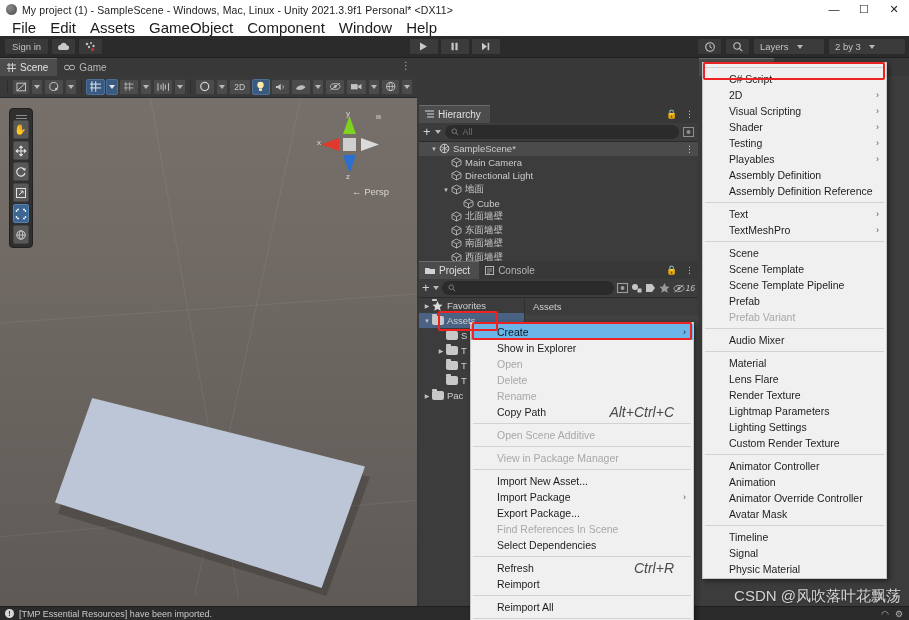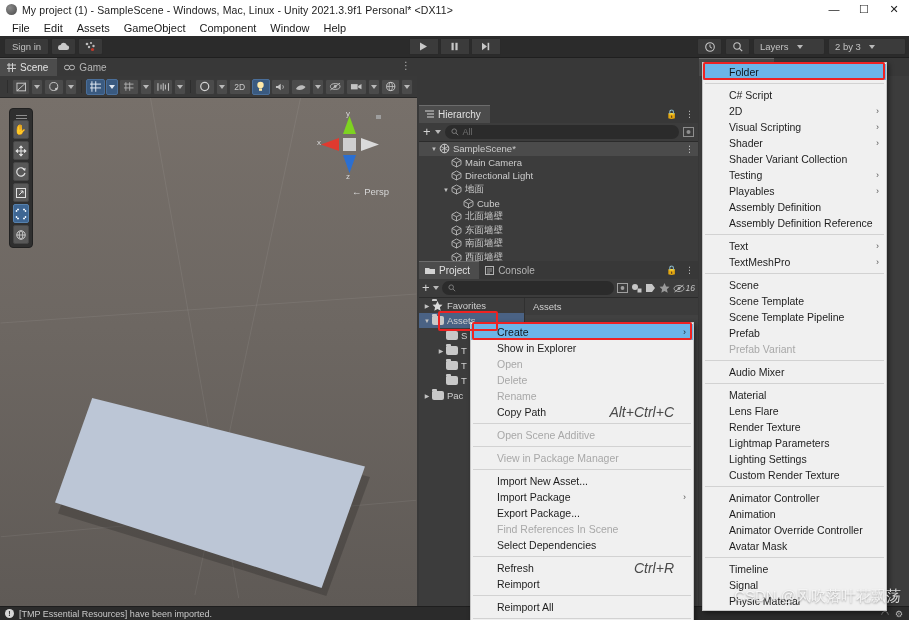--- a/index.html
+++ b/index.html
@@ -28,21 +28,21 @@
     width: 30px; height: 19px; display: flex; align-items: center; justify-content: center;
     font-size: 11px; color: #222; line-height: 1;
   }
 
   
   .menubar {
     height: 17px; background: #ffffff; display: flex; align-items: center;
     padding-left: 5px; gap: 0px;
   }
   .menu-item {
-    font-size: 11px; color: #1b1b1b; padding: 1px 7px; white-space: nowrap;
+    font-size: 15px; color: #1b1b1b; padding: 1px 7px; white-space: nowrap;
   }
 
   
   .toolbar {
     height: 22px; background: #2b2b2b; display: flex; align-items: center;
     border-bottom: 1px solid #1f1f1f; position: relative;
   }
   .tb-left { display: flex; align-items: center; gap: 2px; padding-left: 4px; }
   .tbtn {
     height: 17px; background: #393939; border: 1px solid #2a2a2a; border-radius: 2px;
@@ -837,41 +837,35 @@
       <div class="ctx-item">
         <span>Reimport</span>
       </div>
       <div class="ctx-sep"></div>
       <div class="ctx-item">
         <span>Reimport All</span>
       </div>
       <div class="ctx-sep"></div>
     </div>
   <div class="ctx ctx-create" id="ctx-create">
-      <div class="ctx-item hl">
-        <span>Folder</span>
-      </div>
       <div class="ctx-sep"></div>
       <div class="ctx-item">
         <span>C# Script</span>
       </div>
       <div class="ctx-item">
         <span>2D</span>
         <span class="ctx-sub">›</span>
       </div>
       <div class="ctx-item">
         <span>Visual Scripting</span>
         <span class="ctx-sub">›</span>
       </div>
       <div class="ctx-item">
         <span>Shader</span>
         <span class="ctx-sub">›</span>
-      </div>
-      <div class="ctx-item">
-        <span>Shader Variant Collection</span>
       </div>
       <div class="ctx-item">
         <span>Testing</span>
         <span class="ctx-sub">›</span>
       </div>
       <div class="ctx-item">
         <span>Playables</span>
         <span class="ctx-sub">›</span>
       </div>
       <div class="ctx-item">

